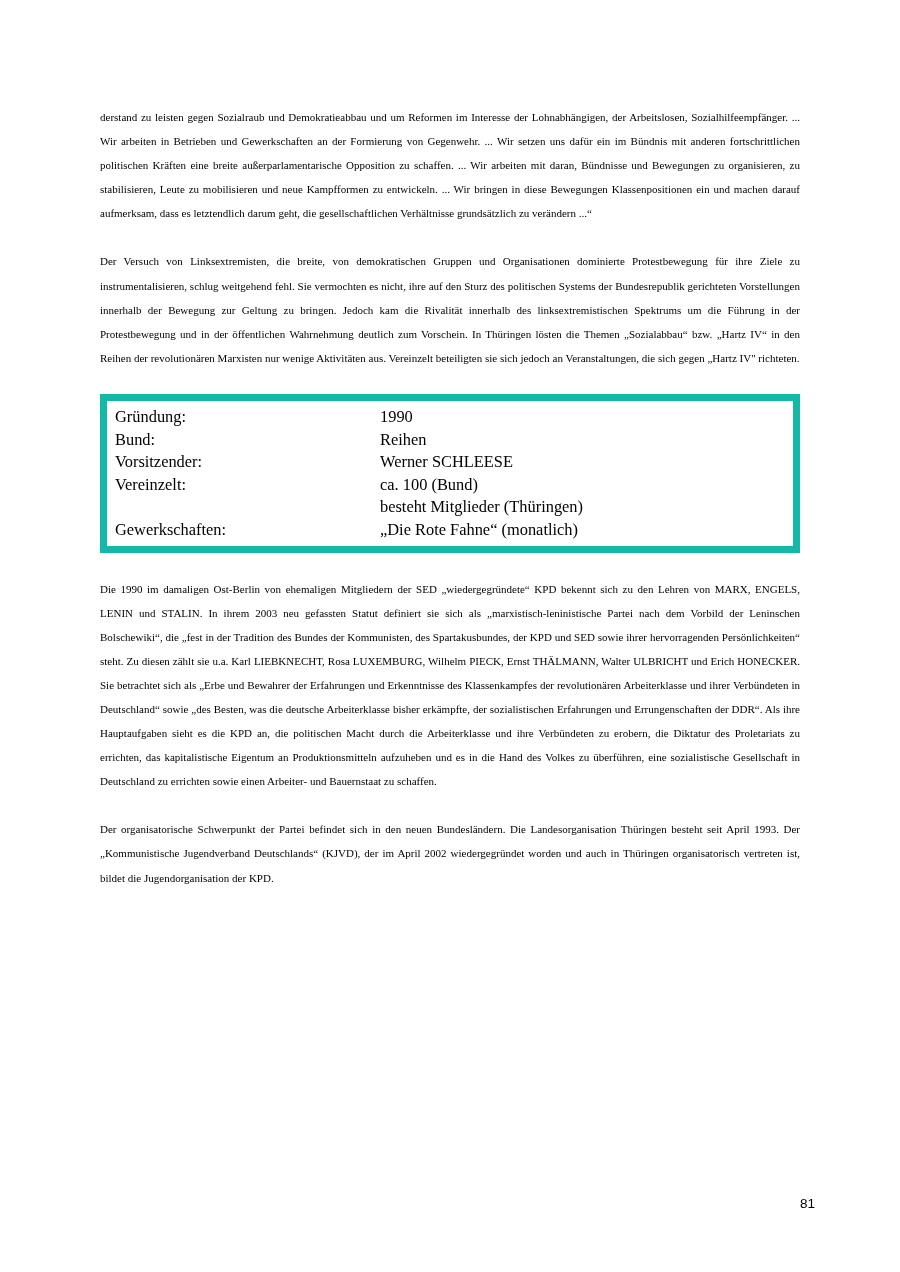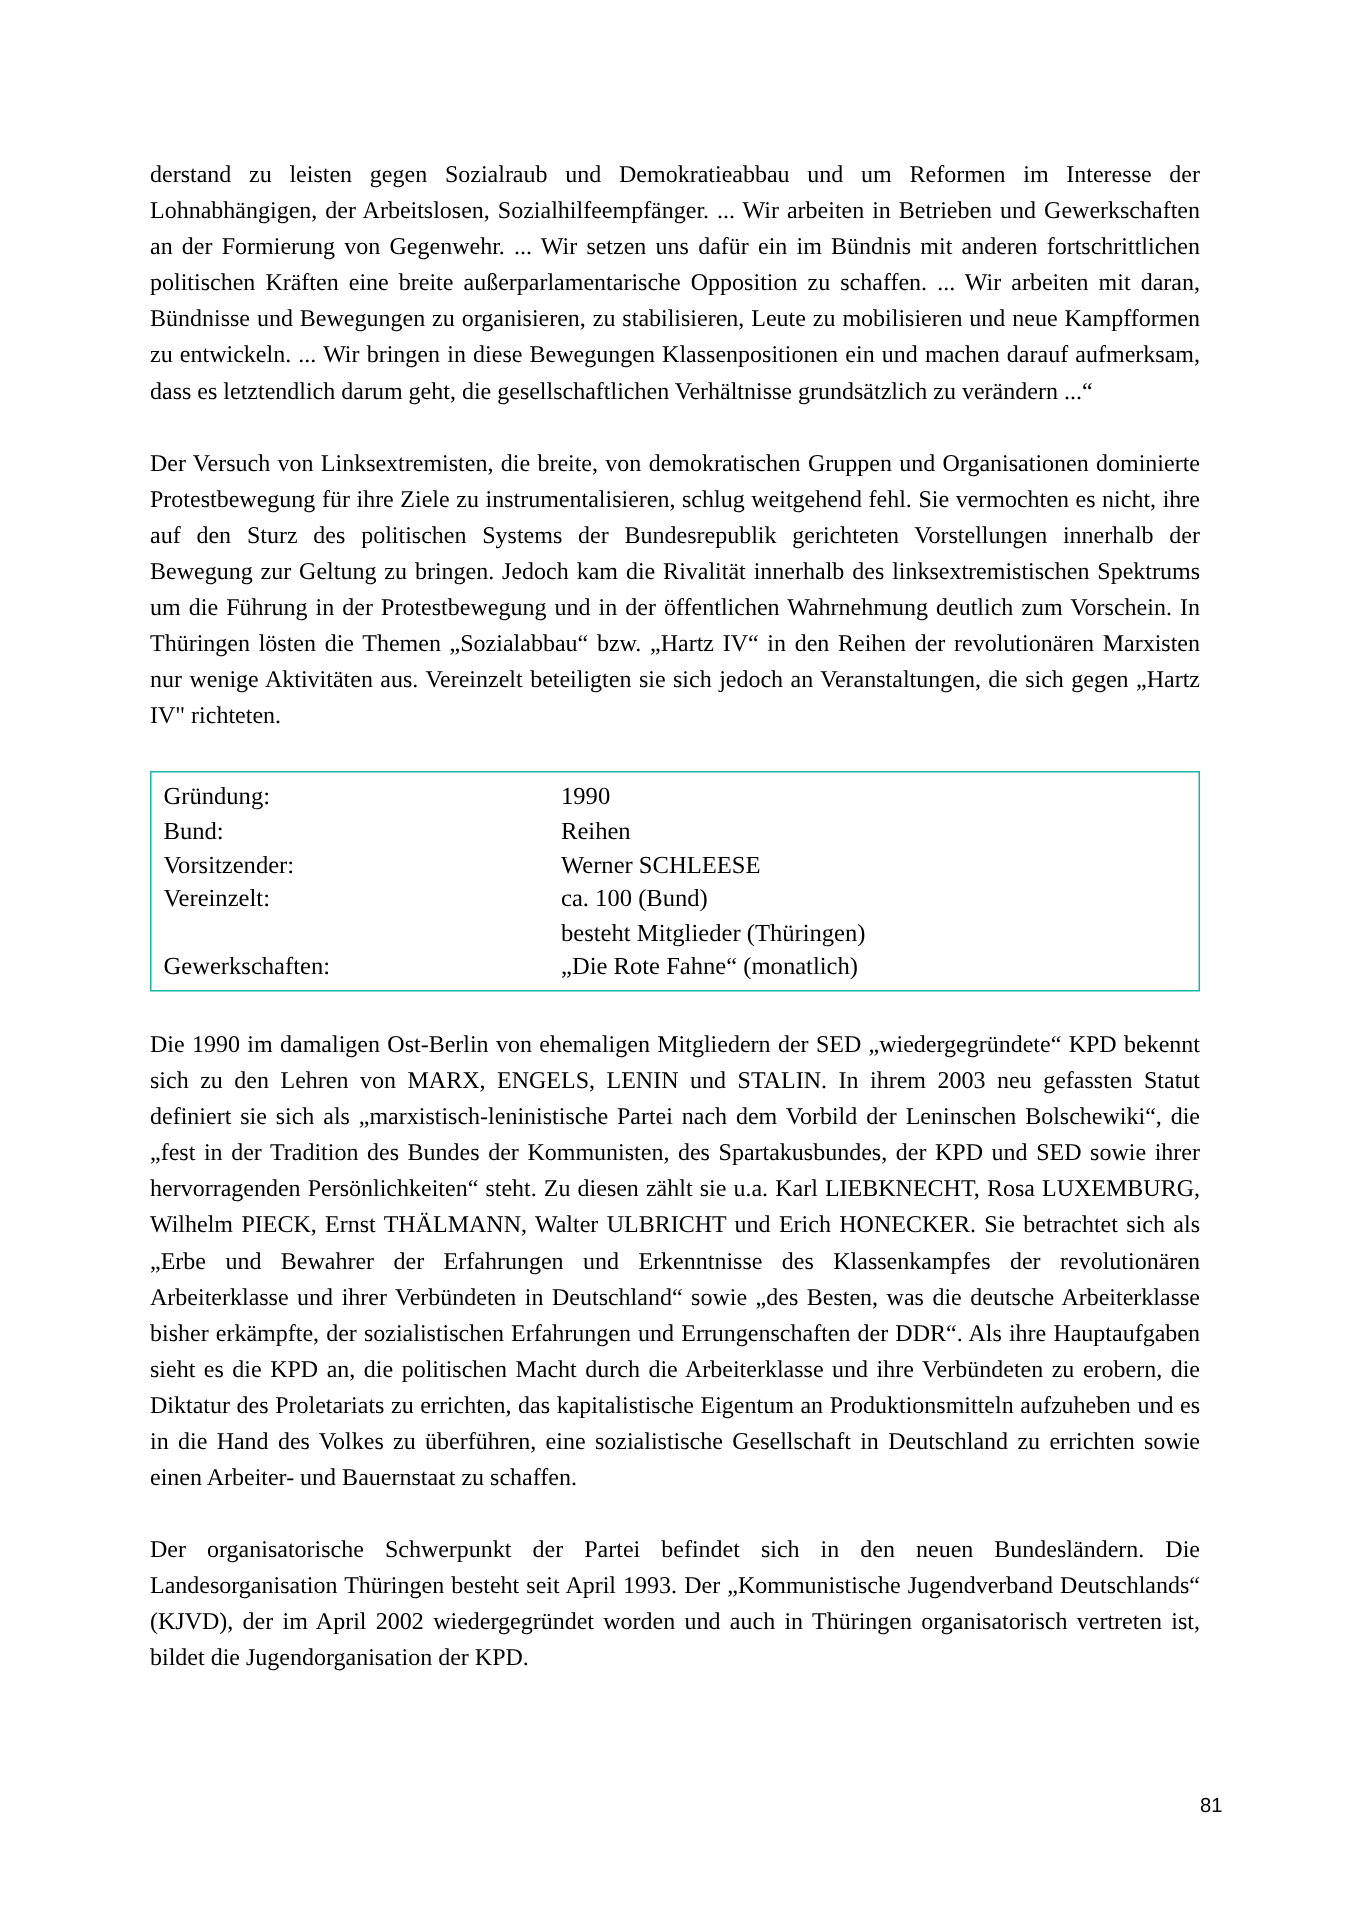--- a/index.html
+++ b/index.html
@@ -16,21 +16,21 @@
     overflow: hidden;
   }
   .page {
     position: absolute;
     left: 100px;
     top: 0;
     width: 700px;
     height: 1272px;
   }
   .body-text {
-    font-size: 16px;
+    font-size: 11px;
     line-height: 24.1px;
     text-align: justify;
     text-justify: inter-word;
     hyphens: manual;
     margin: 0;
   }
   .para {
     margin: 0 0 24px 0;
   }
   .para.first {
@@ -45,21 +45,21 @@
     margin: 0 0 19px 0;
   }
   .section-number {
     width: 57px;
     flex: 0 0 57px;
   }
   .section-title {
     flex: 1 1 auto;
   }
   .info-box {
-    border: 1px solid #14b8a6;
+    border: 7px solid #14b8a6;
     box-sizing: border-box;
     width: 700px;
     padding: 5px 0 4px 0;
     margin: 0 0 24px 0;
   }
   .info-table {
     border-collapse: collapse;
     width: 100%;
   }
   .info-table td {

